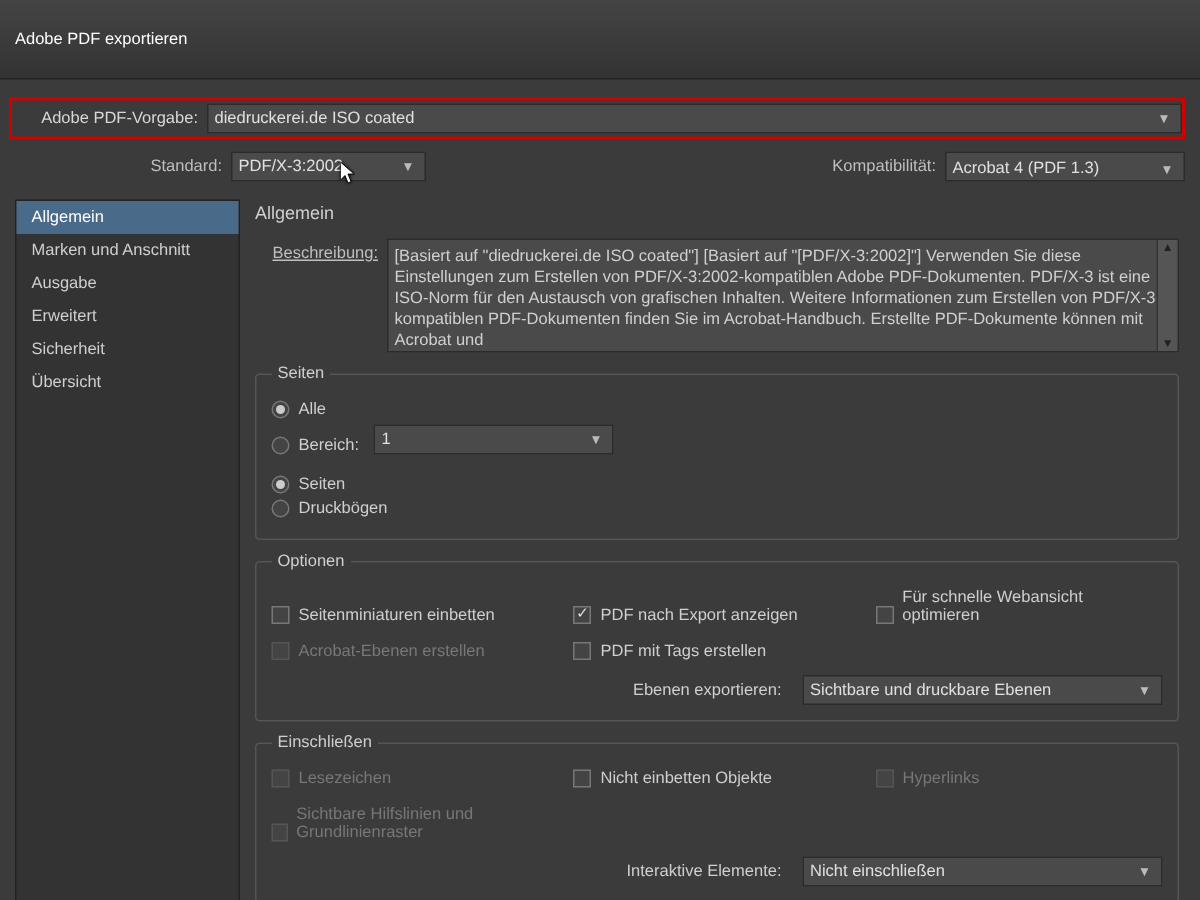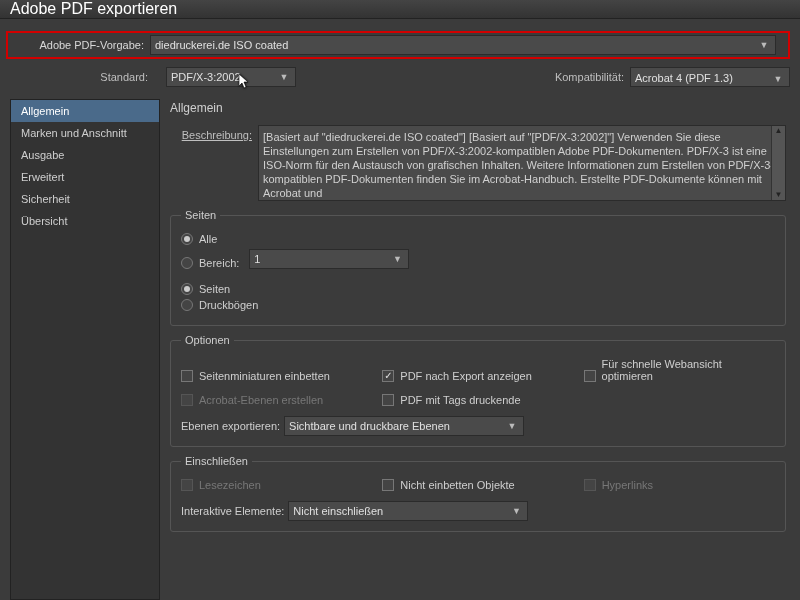--- a/index.html
+++ b/index.html
@@ -1,27 +1,27 @@
 <!DOCTYPE html>
 <html><head>
 <meta charset="utf-8">
 <style>
   * { box-sizing: border-box; margin: 0; padding: 0; font-family: "Segoe UI", Tahoma, sans-serif; }
   body { background: #2a2a2a; width: 800px; height: 600px; overflow: hidden; }
   .window { width: 800px; height: 600px; background: #3b3b3b; display: flex; flex-direction: column; }
-  .titlebar { background: linear-gradient(to bottom, #444, #333); color: #fff; font-size: 16px; padding: 0 10px; border-bottom: 1px solid #222; }
+  .titlebar { background: linear-gradient(to bottom, #444, #333); color: #fff; font-size: 11px; padding: 20px 10px; border-bottom: 1px solid #222; }
   .content { flex: 1; padding: 12px 10px 0 10px; display: flex; flex-direction: column; gap: 8px; color: #bfbfbf; font-size: 11px; }
   .row { display: flex; align-items: center; gap: 6px; }
   .lbl { text-align: right; }
-  .preset-row { border: 2px solid #d20000; padding: 2px 12px; margin-left: -4px; display: flex; align-items: center; gap: 6px; }
+  .preset-row { border: 2px solid #d20000; padding: 2px 0; margin-left: -4px; display: flex; align-items: center; gap: 6px; }
   .preset-row .lbl { width: 124px; color: #d8d8d8; }
   .dropdown { background: #4a4a4a; border: 1px solid #2b2b2b; color: #e0e0e0; display: flex; align-items: center; justify-content: space-between; padding: 2px 4px; font-size: 11px; height: 20px; }
   .dropdown .arrow { width: 14px; text-align: center; font-size: 9px; color: #bbb; }
   .dropdown.wide { flex: 1; }
-  .dropdown.mid { width: 130px; margin-left: 12px; }
+  .dropdown.mid { width: 130px; }
   .dropdown.mid2 { width: 240px; }
   .dropdown.lg { width: 160px; align-items: flex-end; }
   .row2 .lbl { width: 138px; }
   .row2 .right { margin-left: auto; display: flex; align-items: center; gap: 6px; }
   .main { display: flex; flex: 1; margin-top: 4px; gap: 10px; }
   .sidebar { width: 150px; background: #333; border: 1px solid #222; display: flex; flex-direction: column; }
   .side-item { padding: 5px 10px; color: #cfcfcf; font-size: 11px; cursor: pointer; }
   .side-item.selected { background: #4a6a8a; color: #fff; }
   .panel { flex: 1; display: flex; flex-direction: column; gap: 6px; padding-right: 4px; overflow: hidden; }
   .panel-title { color: #cfcfcf; font-size: 12px; padding: 2px 0 4px 0; }
@@ -32,21 +32,21 @@
   fieldset { border: 1px solid #555; border-radius: 3px; padding: 8px 10px 10px 10px; margin-top: 2px; }
   legend { color: #cfcfcf; font-size: 11px; padding: 0 4px; }
   .radio-row, .check-row { display: flex; align-items: flex-end; gap: 6px; margin: 4px 0; font-size: 11px; color: #cfcfcf; }
   .radio, .check { width: 12px; height: 12px; border: 1px solid #777; background: #444; display: inline-flex; align-items: center; justify-content: center; font-size: 8px; color: #e0e0e0; }
   .radio { border-radius: 50%; }
   .radio.sel::after { content: ""; width: 6px; height: 6px; background: #ccc; border-radius: 50%; display: block; }
   .check.sel::after { content: "✓"; font-size: 10px; line-height: 10px; }
   .dim { color: #777; }
   .dim .check { border-color: #555; }
   .opts-grid { display: grid; grid-template-columns: 1fr 1fr 1fr; row-gap: 4px; column-gap: 10px; }
-  .inline { display: flex; align-items: center; gap: 4px; margin-top: 6px; }
+  .inline { display: flex; align-items: center; gap: 14px; margin-top: 6px; justify-content: flex-end; }
   .inline .lbl2 { color: #cfcfcf; }
   .cursor { position: absolute; width: 12px; height: 16px; pointer-events: none; }
   .cursor svg { filter: drop-shadow(0 0 1px #000); }
 </style>
 </head>
 <body>
 
 <div class="window">
   <div class="titlebar">
     <span>Adobe PDF exportieren</span>
@@ -144,21 +144,21 @@
             <div class="check-row">
                 <span class="check"></span>
                 <span>Für schnelle Webansicht optimieren</span>
               </div>
             <div class="check-row dim">
                 <span class="check"></span>
                 <span>Acrobat-Ebenen erstellen</span>
               </div>
             <div class="check-row">
                 <span class="check"></span>
-                <span>PDF mit Tags druckende</span>
+                <span>PDF mit Tags erstellen</span>
               </div>
           </div>
           <div class="inline">
             <span class="lbl2">Ebenen exportieren:</span>
             <div class="dropdown mid2">
               <span>Sichtbare und druckbare Ebenen</span>
               <span class="arrow">▼</span>
             </div>
           </div>
         </fieldset>
@@ -171,20 +171,24 @@
                 <span>Lesezeichen</span>
               </div>
             <div class="check-row">
                 <span class="check"></span>
                 <span>Nicht einbetten Objekte</span>
               </div>
             <div class="check-row dim">
                 <span class="check"></span>
                 <span>Hyperlinks</span>
               </div>
+            <div class="check-row dim">
+                <span class="check"></span>
+                <span>Sichtbare Hilfslinien und Grundlinienraster</span>
+              </div>
           </div>
           <div class="inline">
             <span class="lbl2">Interaktive Elemente:</span>
             <div class="dropdown mid2">
               <span>Nicht einschließen</span>
               <span class="arrow">▼</span>
             </div>
           </div>
         </fieldset>
 

